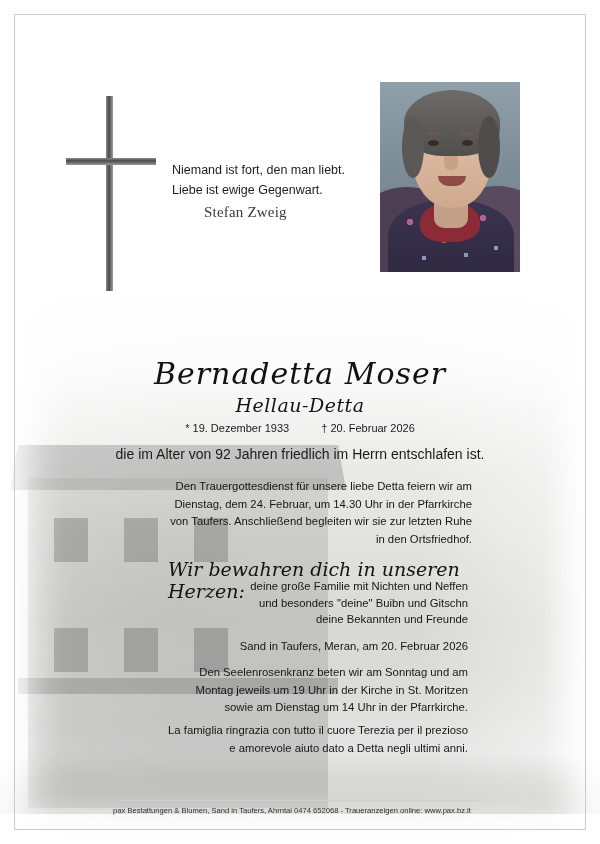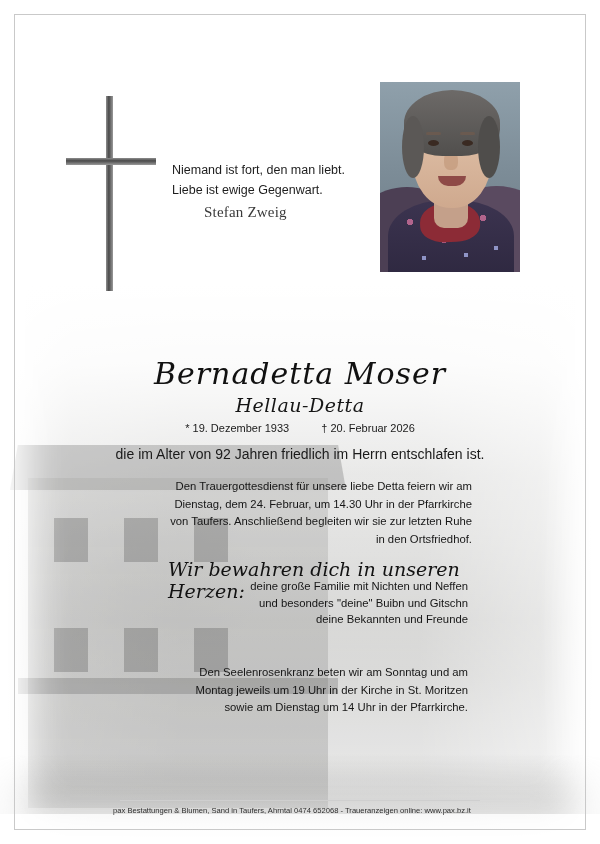--- a/index.html
+++ b/index.html
@@ -470,21 +470,23 @@
     <div class="para service">Den Trauergottesdienst für unsere liebe Detta feiern wir am Dienstag, dem 24. Februar, um 14.30 Uhr in der Pfarrkirche von Taufers. Anschließend begleiten wir sie zur letzten Ruhe in den Ortsfriedhof.</div>
 
     <div class="keep">Wir bewahren dich in unseren Herzen:</div>
 
     <div class="para family">
       <div>deine große Familie mit Nichten und Neffen</div>
       <div>und besonders "deine" Buibn und Gitschn</div>
       <div>deine Bekannten und Freunde</div>
     </div>
 
+    <div class="para place">Sand in Taufers, Meran, am 20. Februar 2026</div>
 
     <div class="para rosary">Den Seelenrosenkranz beten wir am Sonntag und am Montag jeweils um 19 Uhr in der Kirche in St. Moritzen sowie am Dienstag um 14 Uhr in der Pfarrkirche.</div>
 
+    <div class="para thanks">La famiglia ringrazia con tutto il cuore Terezia per il prezioso e amorevole aiuto dato a Detta negli ultimi anni.</div>
 
     <div class="footer-rule"></div>
     <div class="footer">pax Bestattungen &amp; Blumen, Sand in Taufers, Ahrntal 0474 652068 - Traueranzeigen online: www.pax.bz.it</div>
 
   </div>
 </div>
 
 </body></html>

